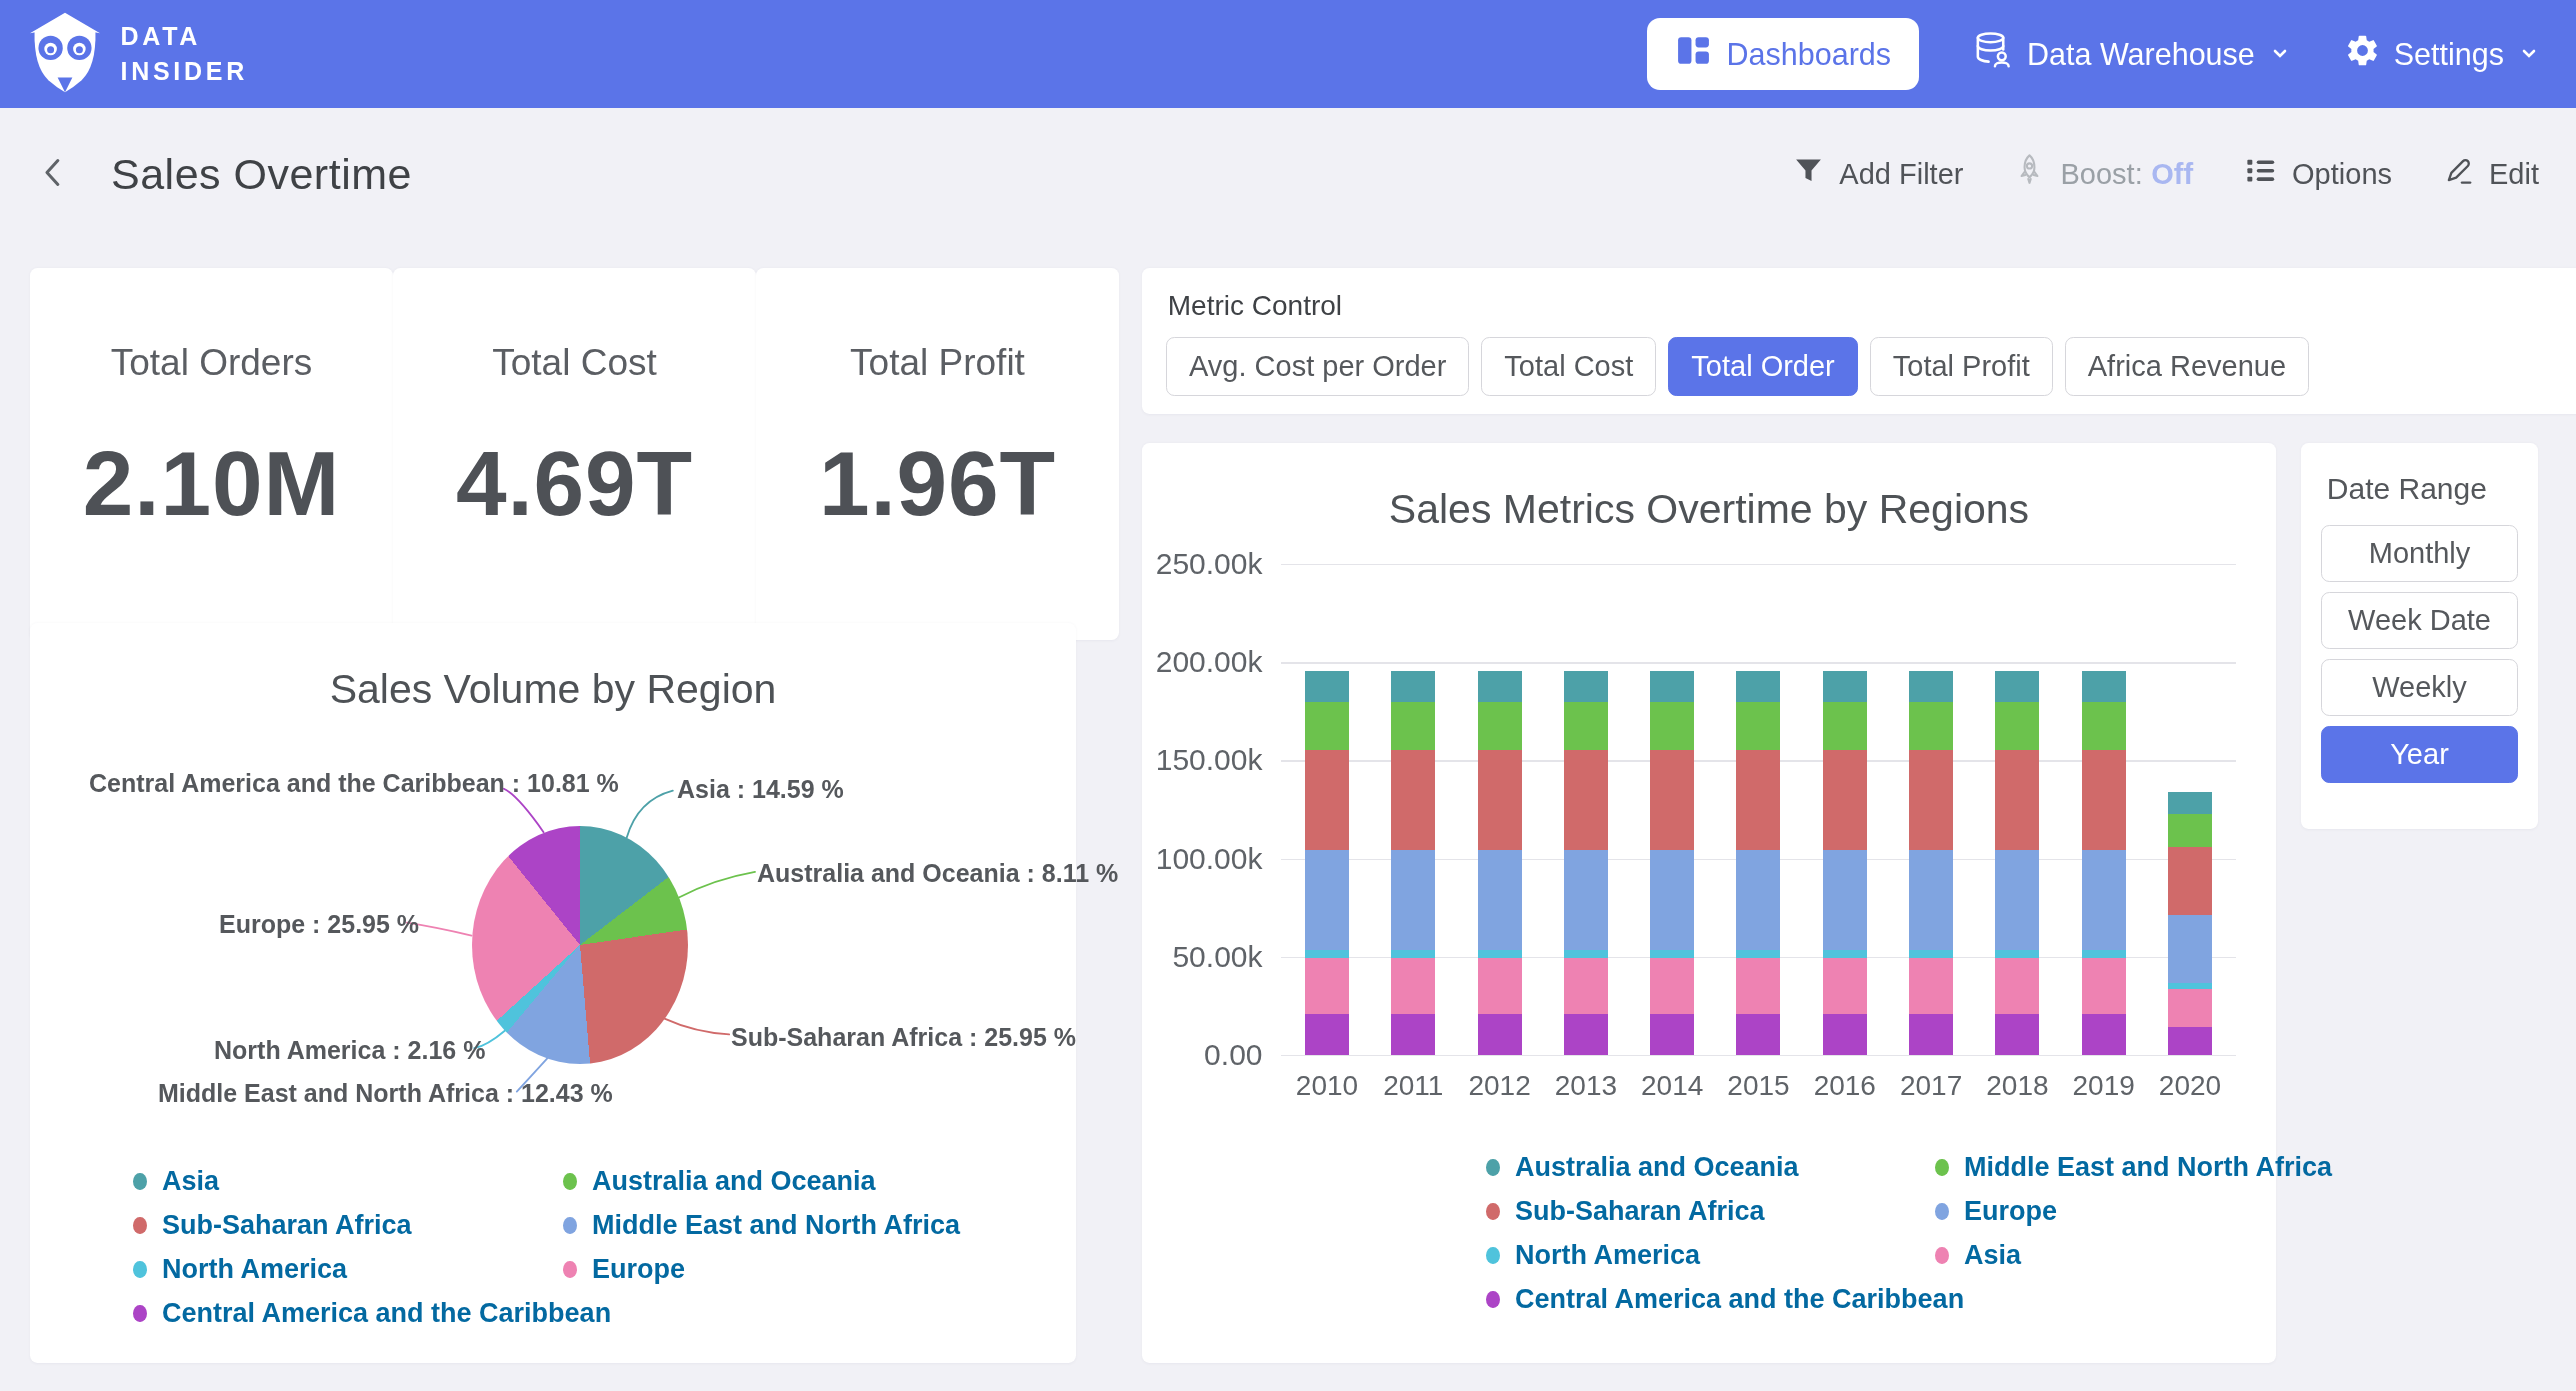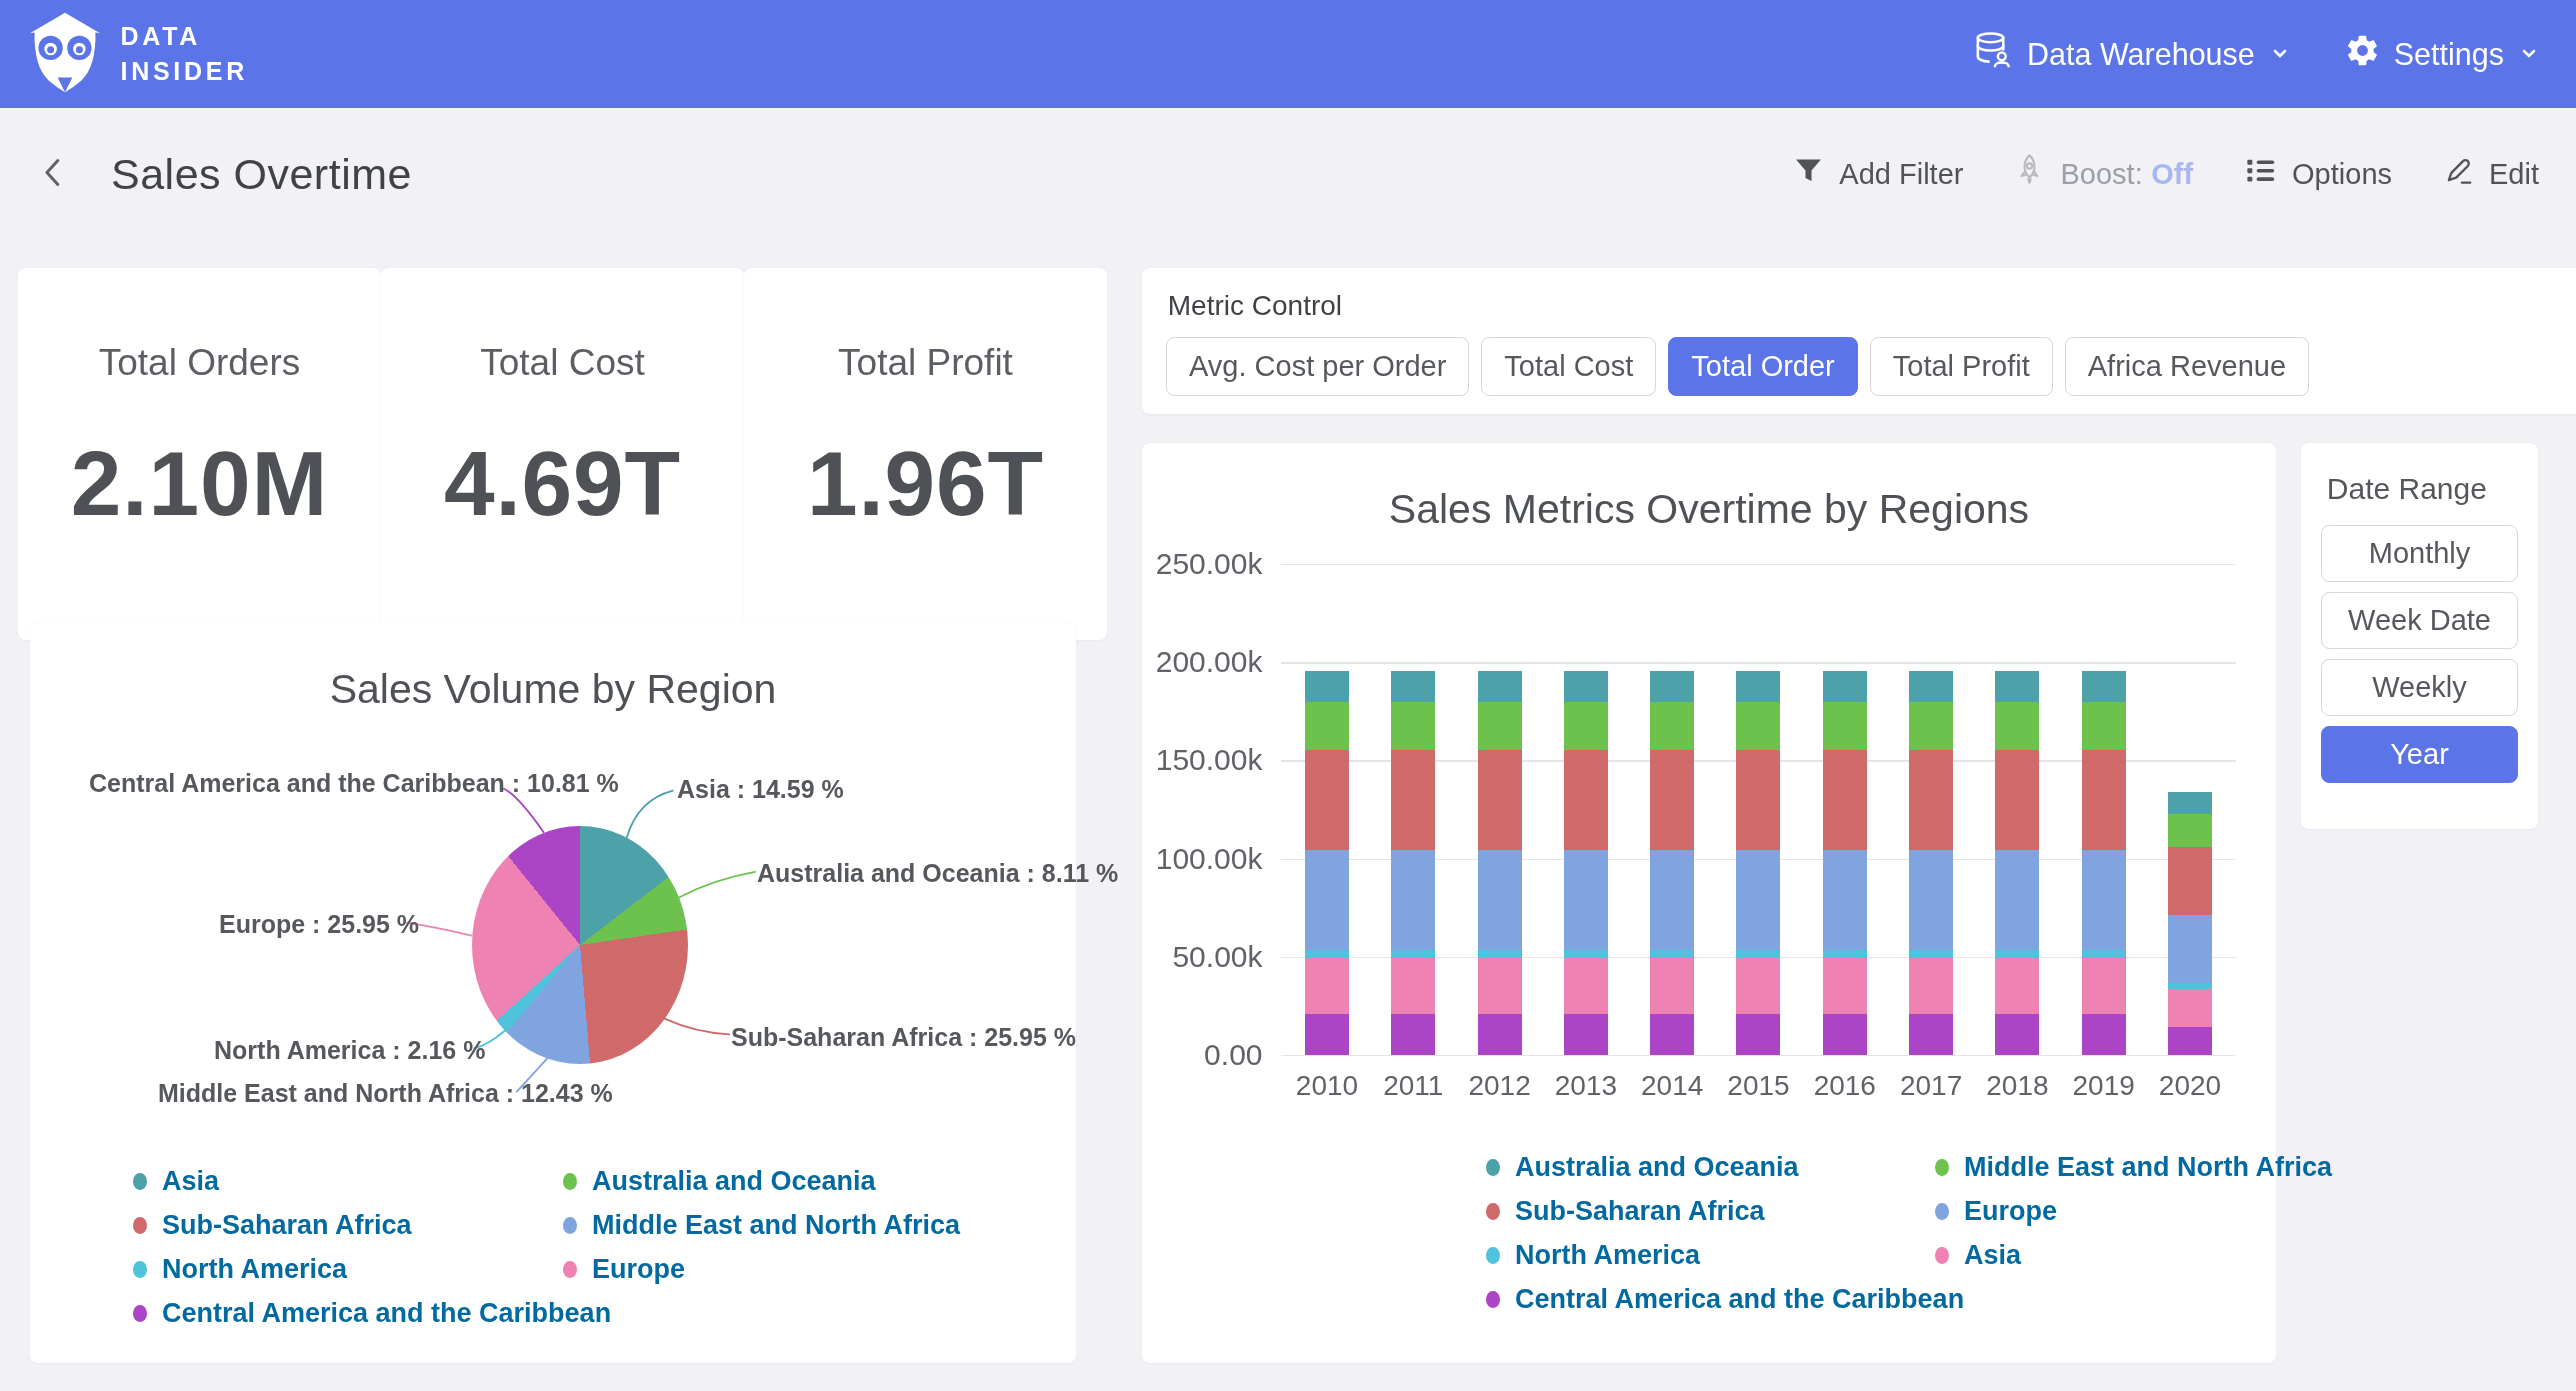--- a/index.html
+++ b/index.html
@@ -32,21 +32,21 @@
   }
   .back-btn{ display:flex; align-items:center; cursor:pointer; }
   .page-title{ font-size:43px; font-weight:500; color:#3F4246; margin-left:41px; letter-spacing:0.5px; }
   .header-actions{ margin-left:auto; display:flex; align-items:center; gap:50px; }
   .action{ display:flex; align-items:center; gap:14px; font-size:29px; font-weight:500; color:#505358; cursor:pointer; white-space:nowrap; }
   .action.boost .boost-label{ color:#9AA0A6; }
   .action.boost .boost-value{ color:var(--boost-off,#A9B7F1); font-weight:bold; margin-left:-5.5px; }
   
   .card{ position:absolute; background:#fff; border-radius:7.4px; box-shadow:0 0.9px 2.8px rgba(60,60,90,0.05); }
   .content{ position:absolute; top:240px; left:0; right:0; bottom:0; }
-  .kpi-row{ position:absolute; left:18px; top:28px; width:1089px; height:372px; display:flex; }
+  .kpi-row{ position:absolute; left:30px; top:28px; width:1089px; height:372px; display:flex; }
   .kpi-card{ flex:1; background:#fff; border-radius:7.4px; box-shadow:0 0.9px 2.8px rgba(60,60,90,0.05);
     display:flex; flex-direction:column; align-items:center; padding-top:74px; }
   .kpi-label{ font-size:37px; color:#5B5E63; }
   .kpi-value{ font-size:91px; font-weight:600; color:#4E5156; margin-top:48px; letter-spacing:0.9px; }
   
   .metric-card{ left:1142px; top:28px; width:1565px; height:146px; padding:18.5px 24px; }
   .metric-title{ font-size:28px; color:#3F4246; margin:3.7px 0 15px 1.8px; }
   .metric-buttons{ display:flex; gap:12px; }
   .pill-btn{
     height:59px; padding:0 22px; border:1.4px solid var(--border,#D6D6DB); border-radius:8.3px;
@@ -104,20 +104,30 @@
         <circle cx="28.8" cy="21" r="1.9" fill="#5B74E8"></circle>
         <path d="M6.5,14.5 L13.2,12.6 L20,15.5 L21,8.5 Z M35.5,14.5 L28.8,12.6 L22,15.5 L21,8.5 Z" fill="#fff"></path>
       </svg>
     </span>
     <div class="brand-text">
       <div>DATA</div>
       <div>INSIDER</div>
     </div>
   </div>
   <div class="nav-right">
+    <button class="nav-pill">
+      <span>
+        <svg width="37" height="37" viewBox="0 0 36 36">
+          <rect x="3" y="5" width="13" height="26" rx="3" fill="#5B74E8"></rect>
+          <rect x="20" y="5" width="13" height="10" rx="3" fill="#5B74E8"></rect>
+          <rect x="20" y="19" width="13" height="12" rx="3" fill="#5B74E8"></rect>
+        </svg>
+      </span>
+      <span>Dashboards</span>
+    </button>
     <div class="nav-item">
       <span>
         <svg width="43" height="43" viewBox="0 0 44 44" fill="none" stroke="#fff" stroke-width="2.6" stroke-linecap="round">
           <ellipse cx="20" cy="9" rx="13" ry="4.5"></ellipse>
           <path d="M7,9 V28.5 C7,31 12,33 18,33.4"></path>
           <path d="M33,9 V21"></path>
           <path d="M7,17.5 C7,20 12.8,22 20,22 C27.2,22 33,20 33,17.5"></path>
           <circle cx="31.5" cy="28" r="4"></circle>
           <path d="M24.5,38 C24.5,33 38.5,33 38.5,38"></path>
         </svg>

